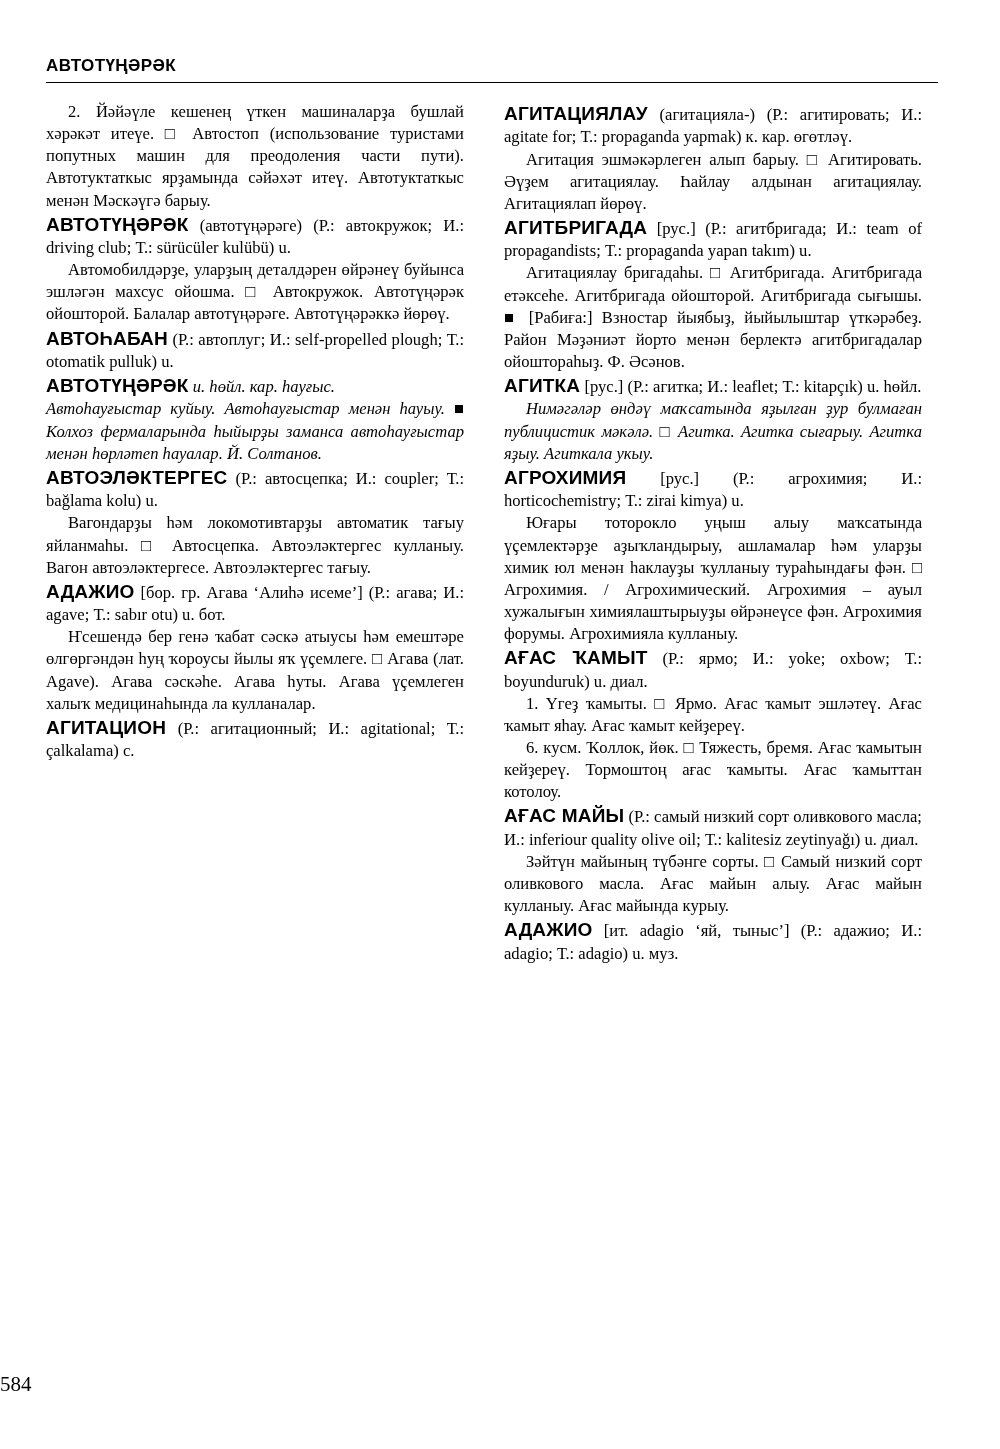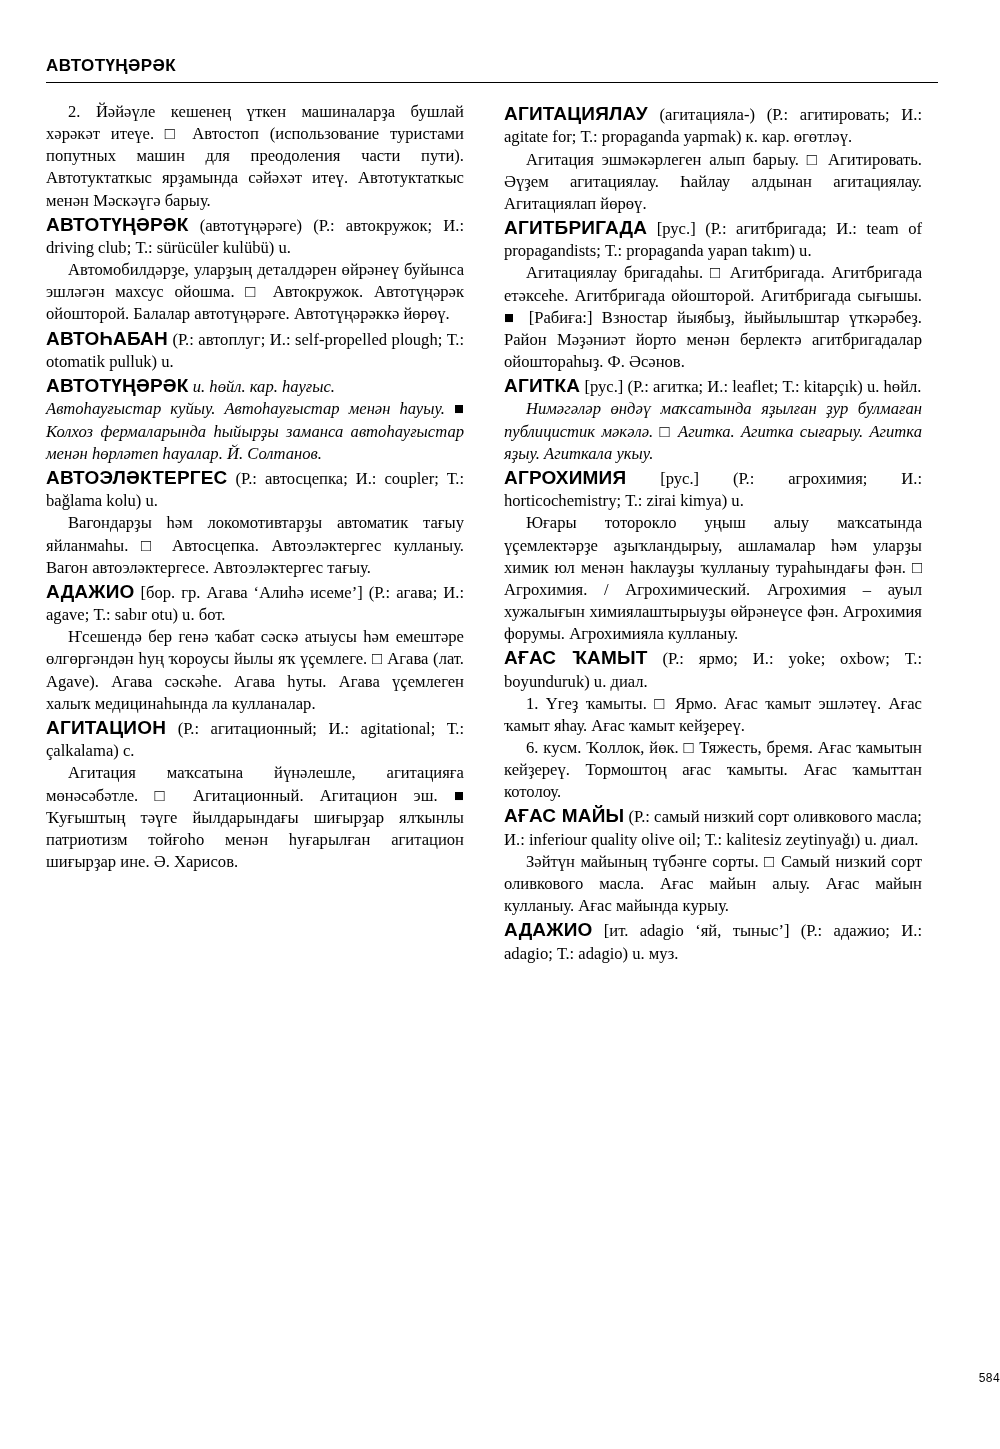--- a/index.html
+++ b/index.html
@@ -61,23 +61,23 @@
     letter-spacing: 0.2px;
   }
   .it {
     font-style: italic;
   }
   .folio {
     position: absolute;
     left: 0;
     top: 1372px;
     width: 1000px;
-    text-align: right;
-    font-size: 12px;
-    font-family: Liberation Mono, monospace;
+    text-align: left;
+    font-size: 21px;
+    font-family: Liberation Serif, serif;
   }
 </style>
 </head>
 <body>
 
 <div class="page">
 
   <div class="running-head">АВТОТҮҢӘРӘК</div>
   <div class="rule"></div>
 
@@ -88,21 +88,20 @@
       <p class="noindent"><span class="hw">АВТОТҮҢӘРӘК</span> <span>(автотүңәрәге) (Р.: автокружок; И.: driving club; Т.: sürücüler kulübü) u.</span></p>
       <p><span>Автомобилдәрҙе, уларҙың деталдәрен өйрәнеү буйынса эшләгән махсус ойошма. □ Автокружок. Автотүңәрәк ойошторой. Балалар автотүңәрәге. Автотүңәрәккә йөрөү.</span></p>
       <p class="noindent"><span class="hw">АВТОҺАБАН</span> <span>(Р.: автоплуг; И.: self-propelled plough; Т.: otomatik pulluk) u.</span></p>
       <p class="noindent"><span class="hw">АВТОТҮҢӘРӘК</span> <span class="it">u. һөйл. кар. һауғыс.</span></p>
       <p class="noindent it"><span>Автоһауғыстар куйыу. Автоһауғыстар менән һауыу. ■ Колхоз фермаларында һыйырҙы заманса автоһауғыстар менән һөрләтеп һауалар. Й. Солтанов.</span></p>
       <p class="noindent"><span class="hw">АВТОЭЛӘКТЕРГЕС</span> <span>(Р.: автосцепка; И.: coupler; Т.: bağlama kolu) u.</span></p>
       <p><span>Вагондарҙы һәм локомотивтарҙы автоматик тағыу яйланмаһы. □ Автосцепка. Автоэләктергес кулланыу. Вагон автоэләктергесе. Автоэләктергес тағыу.</span></p>
       <p class="noindent"><span class="hw">АДАЖИО</span> <span>[бор. гр. Агава ‘Алиһә исеме’] (Р.: агава; И.: agave; Т.: sabır otu) u. бот.</span></p>
       <p><span>Ҥсешендә бер генә ҡабат сәскә атыусы һәм емештәре өлгөргәндән һуң ҡороусы йылы яҡ үҫемлеге. □ Агава (лат. Agave). Агава сәскәһе. Агава һуты. Агава үҫемлеген халыҡ медицинаһында ла кулланалар.</span></p>
       <p class="noindent"><span class="hw">АГИТАЦИОН</span> <span>(Р.: агитационный; И.: agitational; Т.: çalkalama) c.</span></p>
-      <p><span>Агитация маҡсатына йүнәлешле, агитацияға мөнәсәбәтле. □ Агитационный. Агитацион эш. ■ Ҡуғыштың тәүге йылдарындағы шиғырҙар ялҡынлы патриотизм тойғоһо менән һуғарылған агитацион шиғырҙар ине. Ә. Харисов.</span></p>
     </div>
 
     <div class="col">
       <p class="noindent"><span class="hw">АГИТАЦИЯЛАУ</span> <span>(агитацияла-) (Р.: агитировать; И.: agitate for; Т.: propaganda yapmak) к. кар. өгөтләү.</span></p>
       <p><span>Агитация эшмәкәрлеген алып барыу. □ Агитировать. Әүҙем агитациялау. Һайлау алдынан агитациялау. Агитациялап йөрөү.</span></p>
       <p class="noindent"><span class="hw">АГИТБРИГАДА</span> <span>[рус.] (Р.: агитбригада; И.: team of propagandists; Т.: propaganda yapan takım) u.</span></p>
       <p><span>Агитациялау бригадаһы. □ Агитбригада. Агитбригада етәксеһе. Агитбригада ойошторой. Агитбригада сығышы. ■ [Рабиға:] Взностар йыябыҙ, йыйылыштар үткәрәбеҙ. Район Мәҙәниәт йорто менән берлектә агитбригадалар ойоштораһыҙ. Ф. Әсәнов.</span></p>
       <p class="noindent"><span class="hw">АГИТКА</span> <span>[рус.] (Р.: агитка; И.: leaflet; Т.: kitapçık) u. һөйл.</span></p>
       <p class="it"><span>Нимәгәләр өндәү маҡсатында яҙылған ҙур булмаған публицистик мәкәлә. □ Агитка. Агитка сығарыу. Агитка яҙыу. Агиткала укыу.</span></p>
       <p class="noindent"><span class="hw">АГРОХИМИЯ</span> <span>[рус.] (Р.: агрохимия; И.: horticochemistry; Т.: zirai kimya) u.</span></p>

